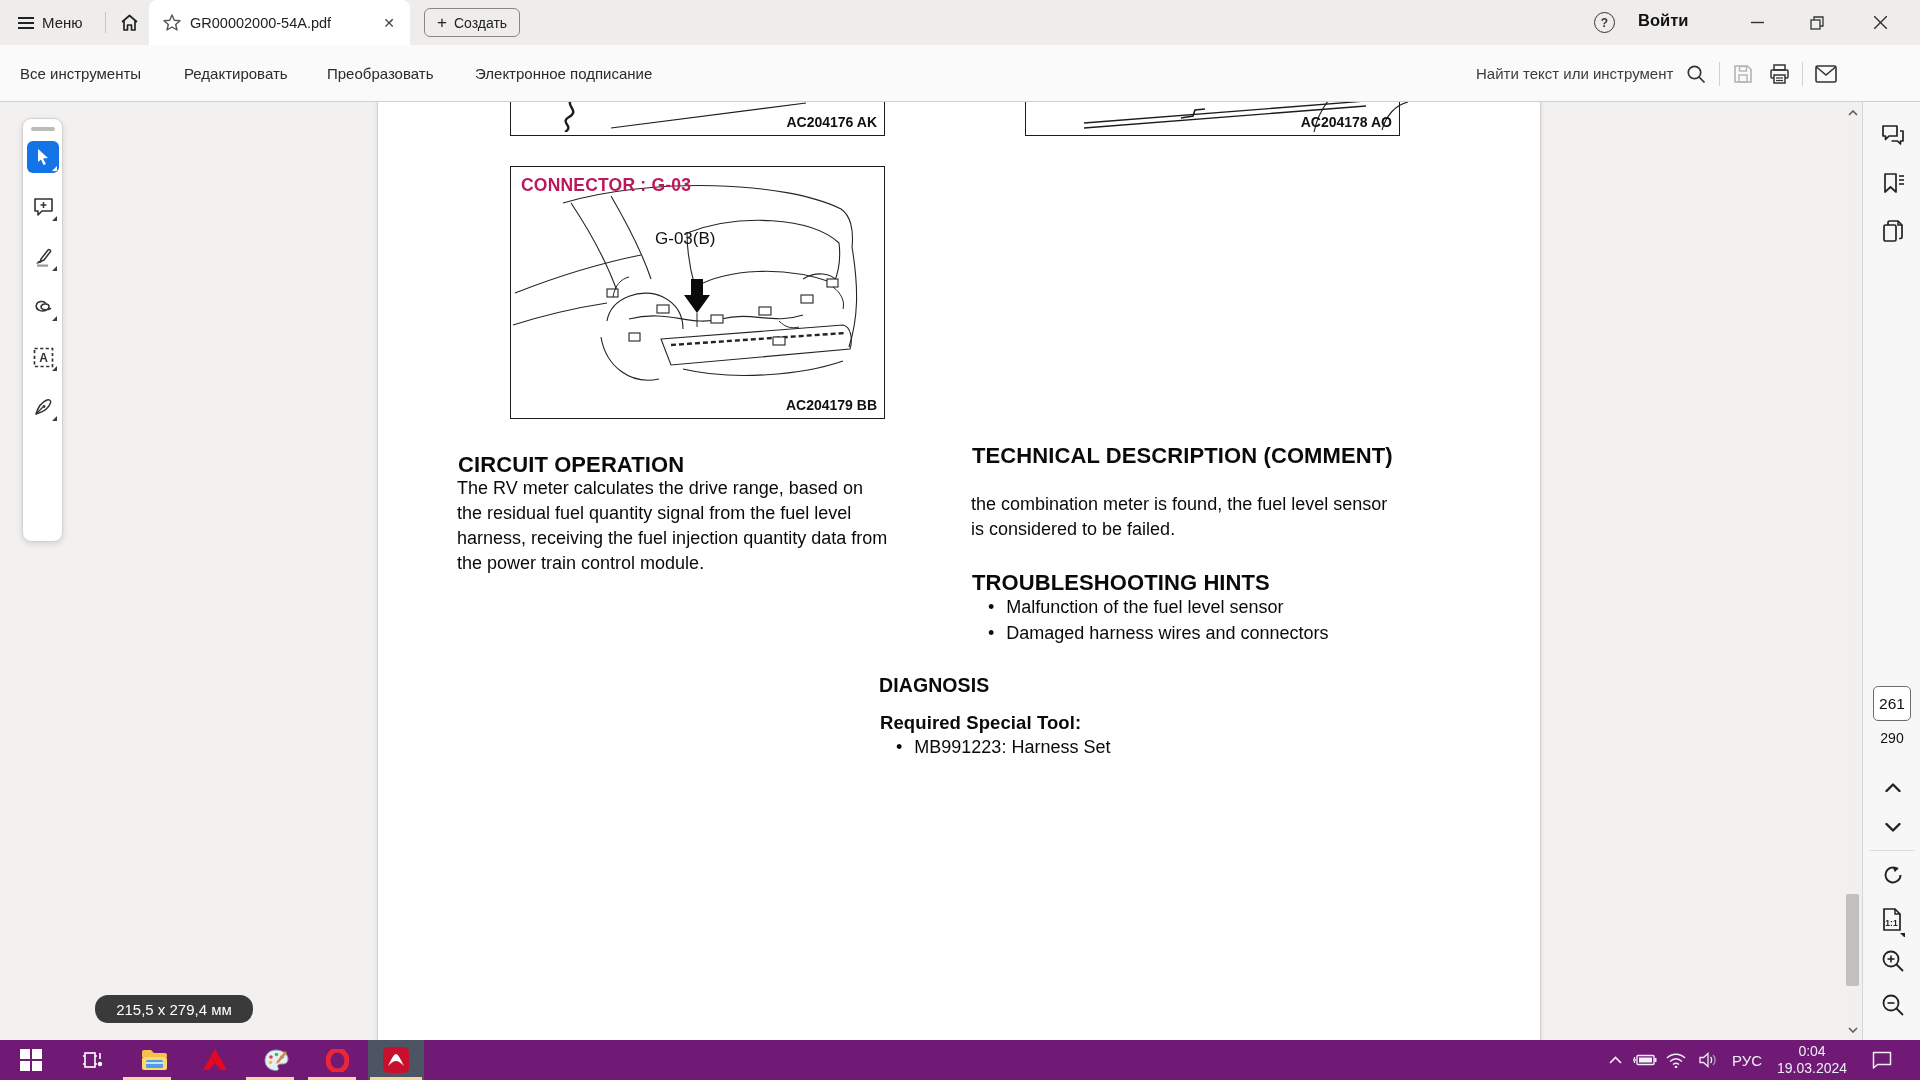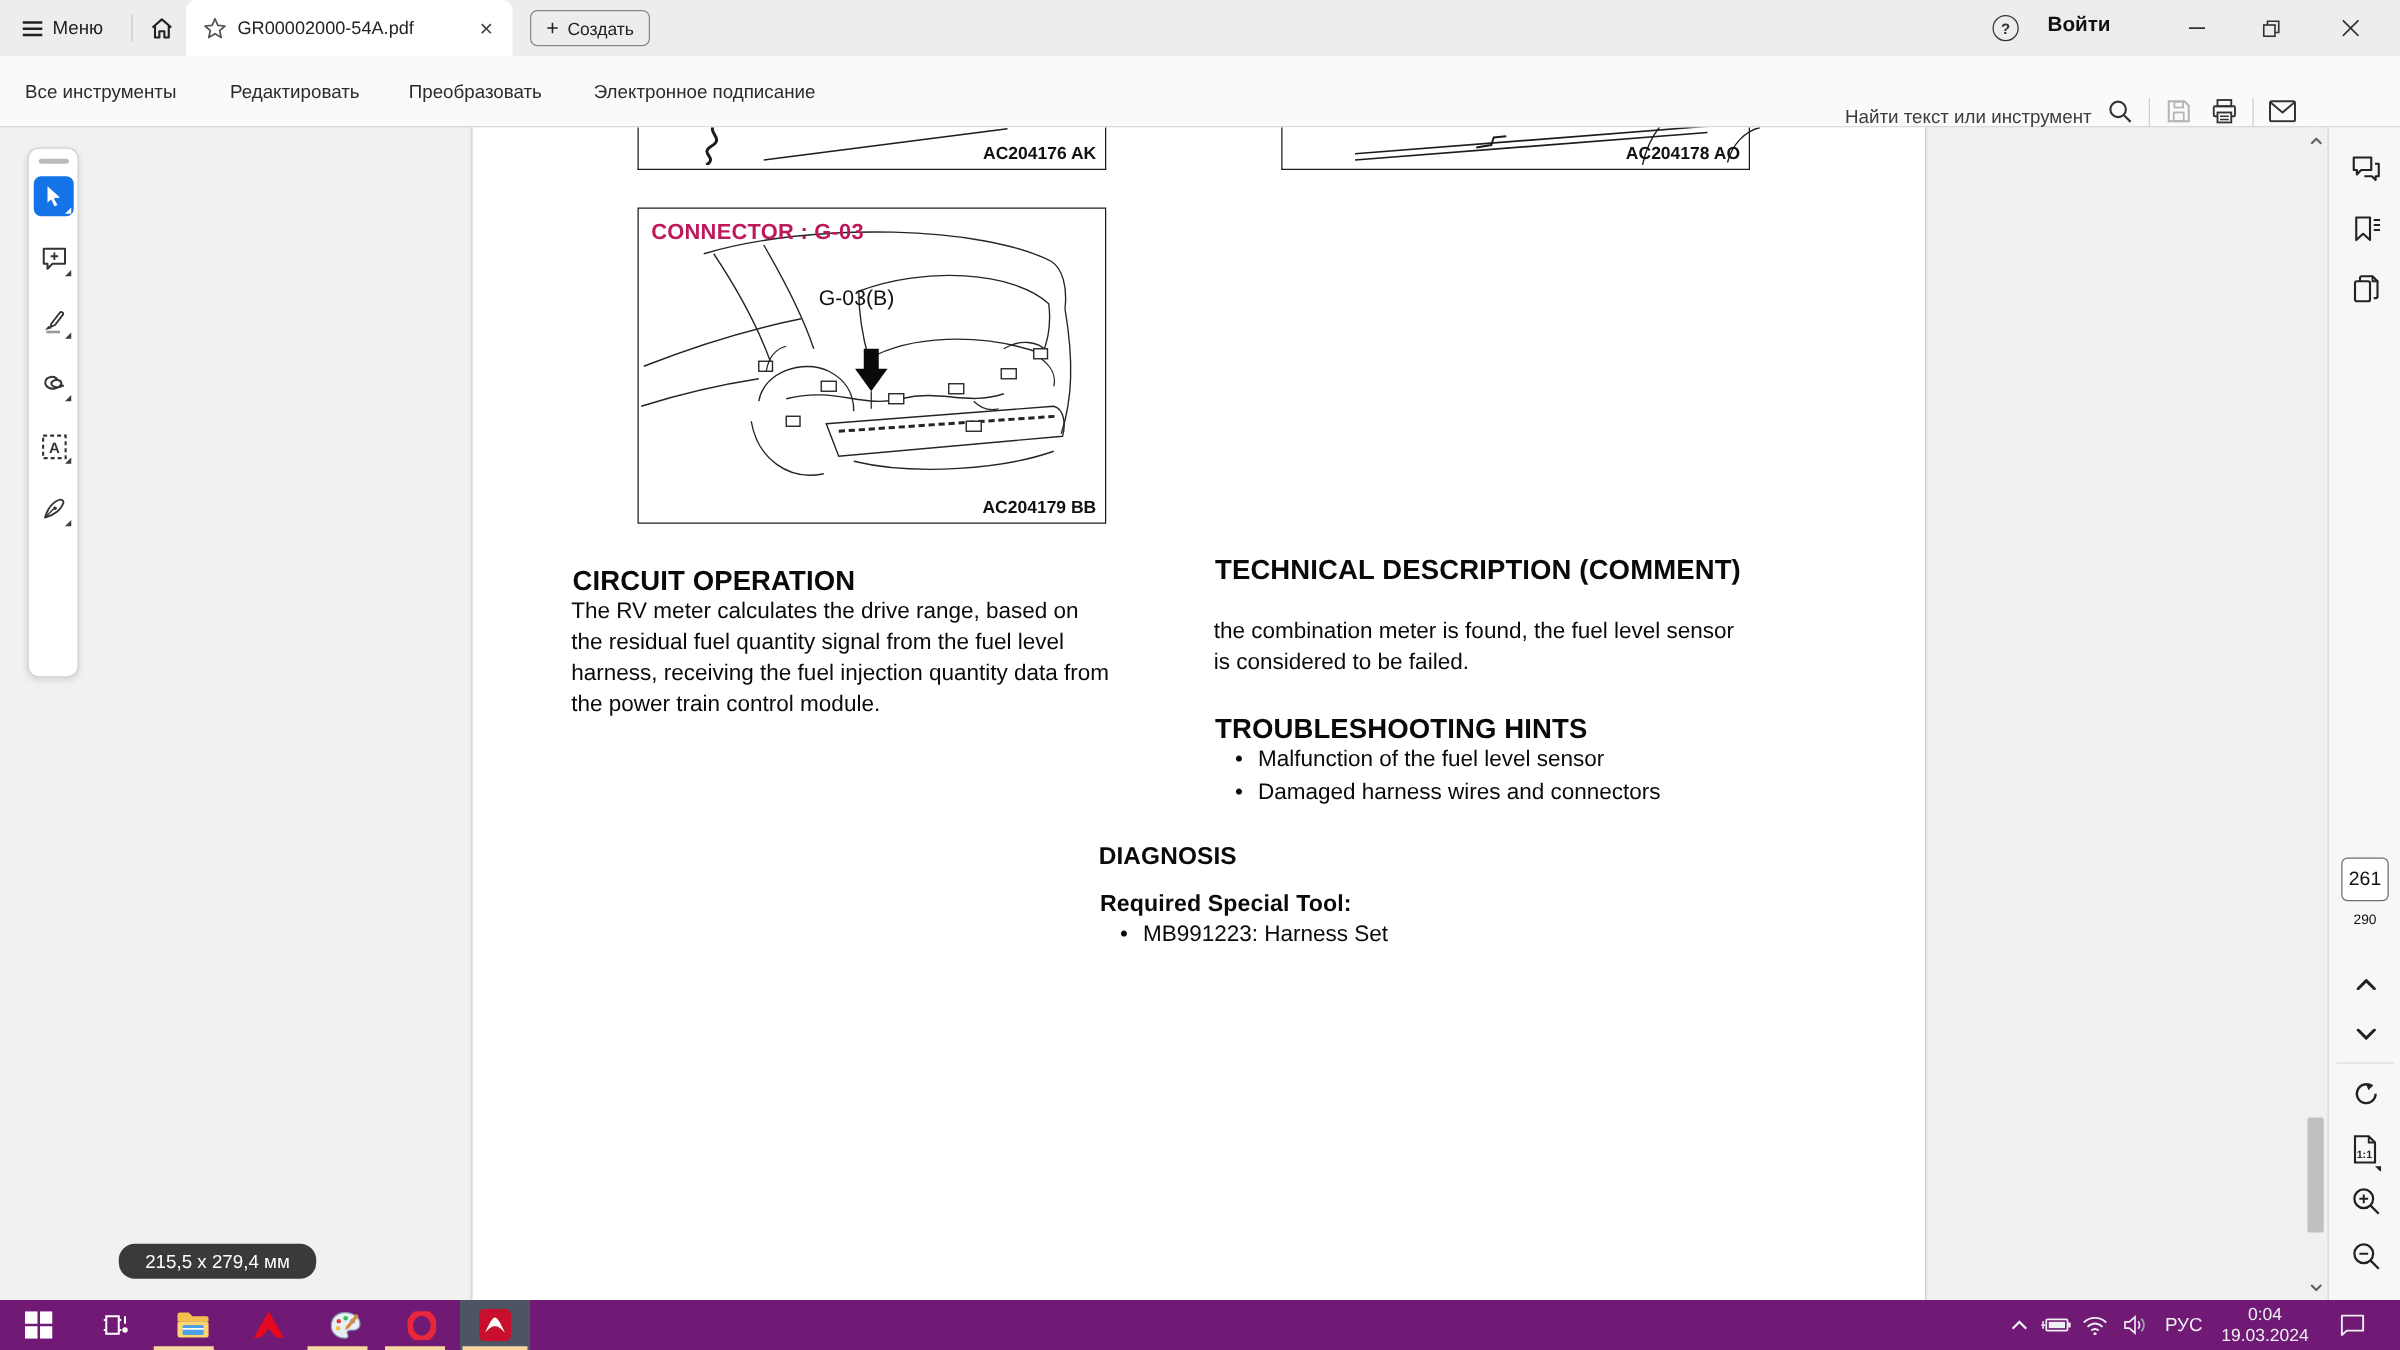--- a/index.html
+++ b/index.html
@@ -18,21 +18,21 @@
   .create-btn { position:absolute; left:424px; top:8px; height:29px; padding:0 12px; border:1px solid #8a8886; border-radius:6px; display:flex; align-items:center; gap:7px; font-size:14px; color:#222; cursor:pointer; background:#eeedec; }
   .create-plus { font-size:17px; line-height:1; color:#222; }
   .help-btn { position:absolute; left:1594px; top:12px; width:21px; height:21px; border:1.5px solid #333; border-radius:50%; display:flex; align-items:center; justify-content:center; font-size:12px; font-weight:bold; color:#333; cursor:pointer; }
   .signin { position:absolute; left:1638px; top:11px; font-size:16.5px; font-weight:bold; color:#111; cursor:pointer; }
   .winbtn { position:absolute; top:0; width:44px; height:45px; display:flex; align-items:center; justify-content:center; color:#333; cursor:pointer; }
   .winbtn.min { left:1735px; } .winbtn.max { left:1795px; } .winbtn.close { left:1858px; }
 
   
   .toolbar { position:absolute; left:0; top:45px; width:1920px; height:57px; background:#fbfafa; border-bottom:1px solid #d2d0ce; }
   .tool-item { position:absolute; top:0; height:57px; display:flex; align-items:center; font-size:15px; color:#2b2b2b; cursor:pointer; }
-  .search-group { position:absolute; left:1476px; top:0; height:57px; display:flex; align-items:flex-end; gap:10px; cursor:pointer; }
+  .search-group { position:absolute; left:1476px; top:0; height:57px; display:flex; align-items:center; gap:10px; cursor:pointer; }
   .search-label { font-size:15px; color:#3c3c3c; }
   .v-div { width:1px; height:24px; background:#d2d0ce; }
   .icon-btn { width:26px; height:26px; display:flex; align-items:center; justify-content:center; cursor:pointer; }
   .icon-btn.disabled { opacity:.35; cursor:default; }
 
   
   .docarea { position:absolute; left:0; top:102px; width:1920px; height:938px; background:#f2f1f0; overflow:hidden; }
   .page { position:absolute; background:#ffffff; border:1px solid #cfcecd; box-shadow:0 0 4px rgba(0,0,0,.10); }
   .page1 { left:377px; top:-4px; width:1164px; height:996px; }
 
@@ -52,21 +52,21 @@
   .palette-handle { position:absolute; left:8px; top:8px; width:24px; height:4px; border-radius:2px; background:#bdbbb9; }
   .ptool { position:absolute; left:4px; width:32px; height:32px; border-radius:6px; display:flex; align-items:center; justify-content:center; cursor:pointer; }
   .ptool .corner { position:absolute; right:2px; bottom:2px; width:0; height:0; border-left:5px solid transparent; border-bottom:5px solid #3c3c3c; }
   .ptool.active { background:#1473e6; }
   .ptool.active .corner { border-bottom-color:#fff; }
 
   
   .rightpanel { position:absolute; left:1862px; top:0; width:58px; height:938px; background:#f8f7f7; border-left:1px solid #d6d4d2; }
   .rp-icon { position:absolute; left:17px; width:26px; height:26px; display:flex; align-items:center; justify-content:center; cursor:pointer; }
   .pagebox { position:absolute; left:10px; top:584px; width:38px; height:35px; border:1px solid #6f6d6b; border-radius:5px; background:#fff; display:flex; align-items:center; justify-content:center; font-size:15.5px; color:#111; cursor:text; }
-  .pagetotal { position:absolute; left:0; top:628px; width:58px; text-align:center; font-size:11px; color:#111; }
+  .pagetotal { position:absolute; left:0; top:628px; width:58px; text-align:center; font-size:14px; color:#111; }
   .rp-divider { position:absolute; left:6px; top:748px; width:46px; height:1px; background:#dddbd9; }
 
   
   .vscroll { position:absolute; left:1844px; top:0; width:17px; height:938px; background:#f1f0ef; }
   .vscroll .arrow { position:absolute; left:0; width:17px; height:17px; display:flex; align-items:center; justify-content:center; color:#5f5d5b; }
   .vscroll .thumb { position:absolute; left:2px; top:792px; width:13px; height:92px; background:#c2c0be; border-radius:2px; }
 
   .size-badge { position:absolute; left:95px; top:893px; width:158px; height:28px; background:#3a3a3a; border-radius:13px; display:flex; align-items:center; justify-content:center; color:#fff; font-size:15px; }
 
   

